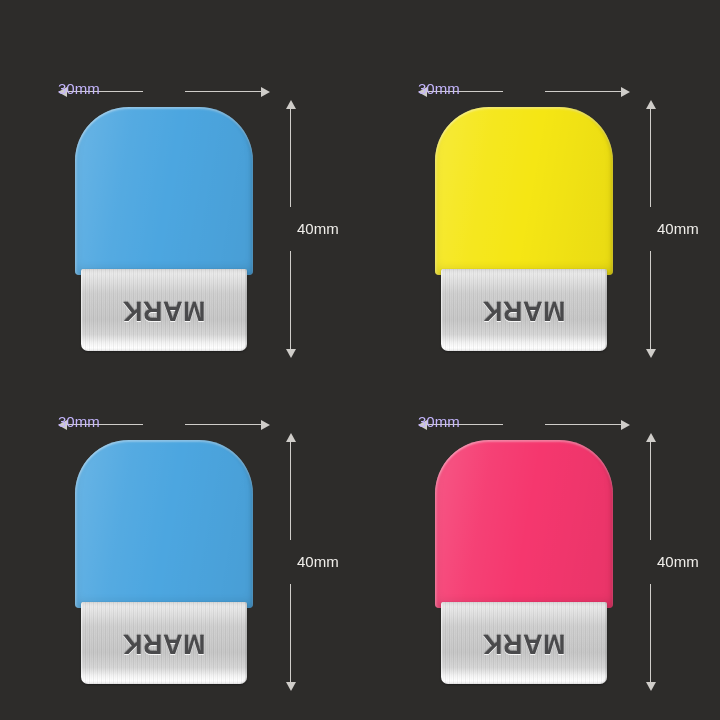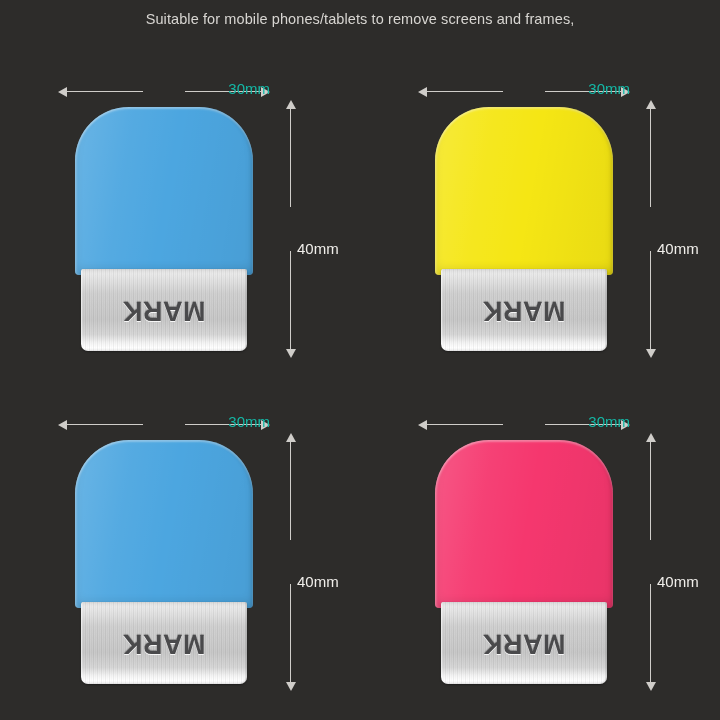--- a/index.html
+++ b/index.html
@@ -70,22 +70,22 @@
     width: 0; height: 0;
     border-top: 5px solid transparent;
     border-bottom: 5px solid transparent;
   }
   .dim-h .arrow.left  { left: 0;  border-right: 9px solid #cfcdc9; }
   .dim-h .arrow.right { right: 0; border-left: 9px solid #cfcdc9; }
   .dim-h .label {
     position: absolute;
     left: 0; right: 0;
     top: -3px;
-    text-align: right;
-    color: #14b8a6;
+    text-align: left;
+    color: #c4b5fd;
     font-size: 15px;
     line-height: 20px;
   }
 
   
   .dim-v {
     position: absolute;
     left: 284px;
     top: 40px;
     width: 80px;
@@ -110,21 +110,20 @@
   .dim-v .arrow.bottom { bottom: 0; border-top: 9px solid #cfcdc9; }
   .dim-v .label {
     position: absolute;
     left: 13px;
     top: 50%;
     transform: translateY(-50%);
     color: #f0eeea;
     font-size: 15px;
     line-height: 20px;
     white-space: nowrap;
-    margin-top: 20px;
   }
 
   
   .tool {
     position: absolute;
     left: 75px;
     top: 47px;
     width: 178px;
     height: 244px;
   }
@@ -192,21 +191,20 @@
 
   
   .row2 .dim-h { top: 10px; }
   .row2 .dim-v { top: 28px; height: 258px; }
   .row2 .tool  { top: 35px; }
 </style>
 </head>
 <body>
 
 <div id="header">
-  <span class="line">Suitable for mobile phones/tablets to remove screens and frames,</span>
 </div>
 
 <div id="grid">
 
   <div class="cell row1">
     <div class="dim-h">
       <span class="arrow left"></span>
       <span class="bar left"></span>
       <span class="bar right"></span>
       <span class="arrow right"></span>

